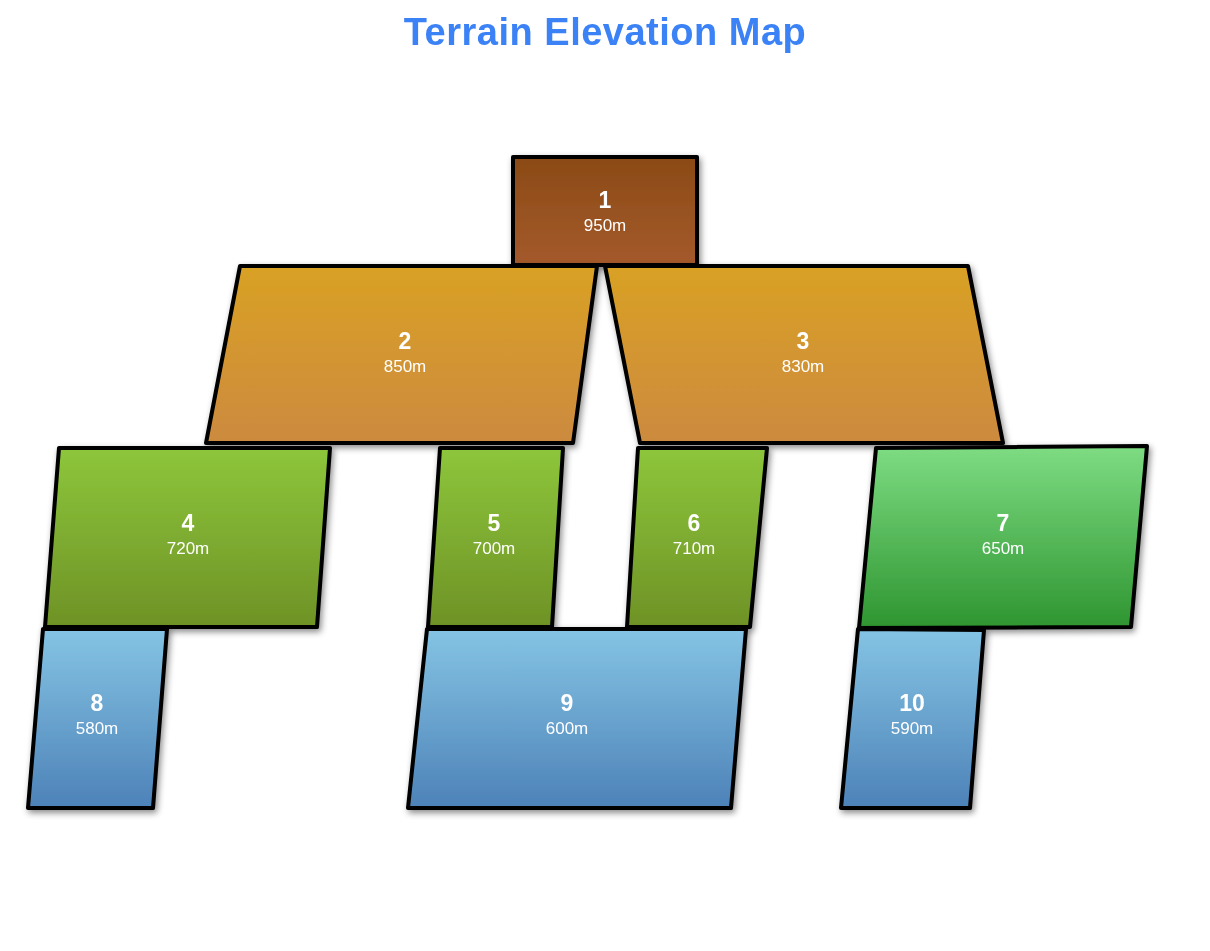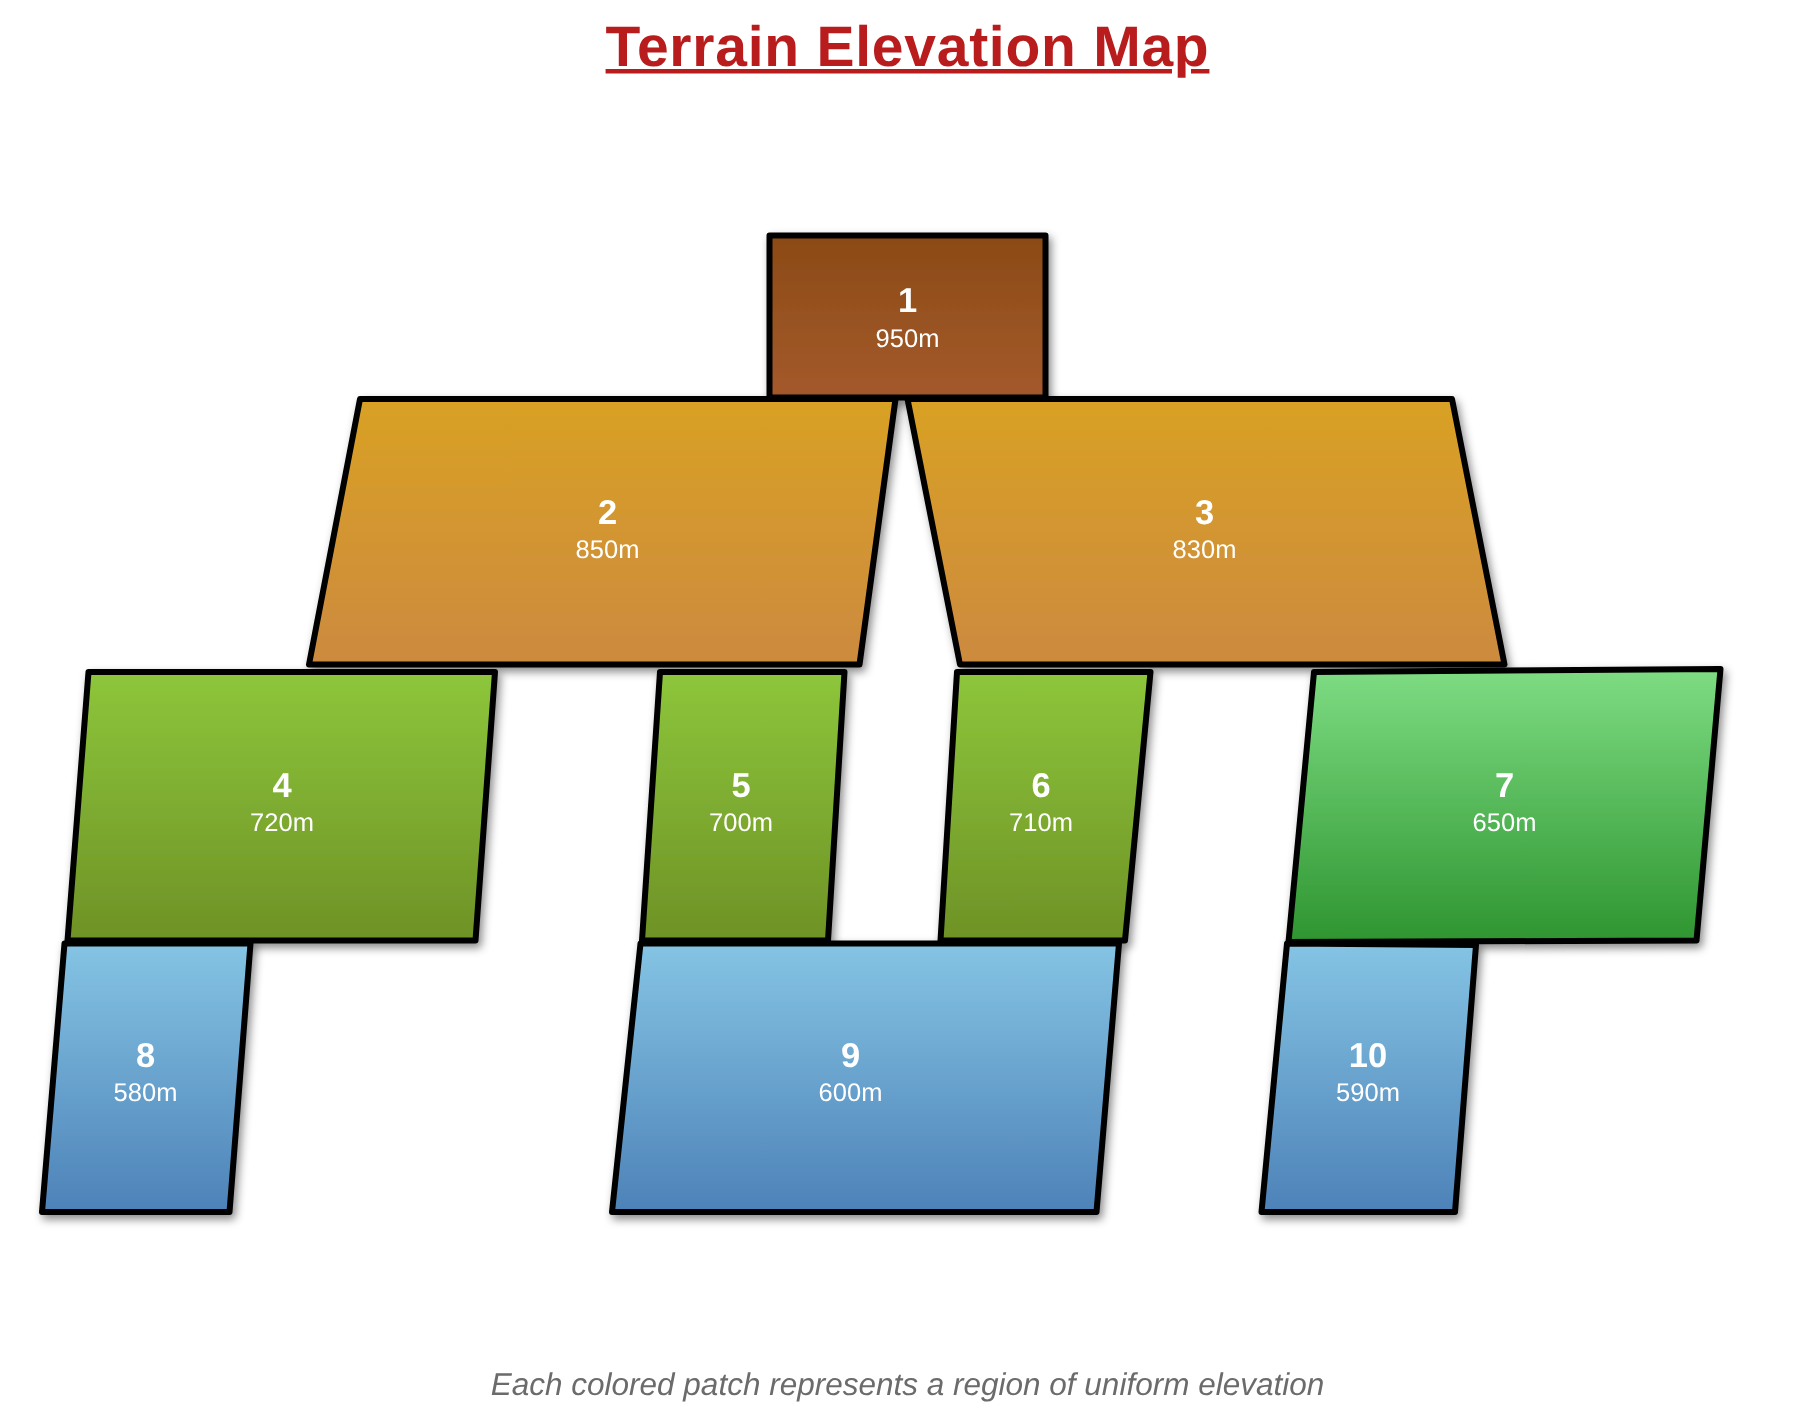--- a/index.html
+++ b/index.html
@@ -18,24 +18,23 @@
   }
   .page-title {
     position: absolute;
     top: 8px;
     left: 0;
     width: 100%;
     text-align: center;
     font-size: 38px;
     line-height: 48px;
     font-weight: bold;
-    color: #b91c1c;
+    color: #3b82f6;
     letter-spacing: 0.5px;
     margin: 0;
-    text-decoration: underline;
   }
   .figure-caption {
     position: absolute;
     top: 912px;
     left: 0;
     width: 100%;
     text-align: center;
     font-style: italic;
     font-size: 21px;
     color: #6b6b6b;
@@ -155,14 +154,13 @@
           <polygon points="427,629 746,629 731,808 408,808" fill="url(#grad8)" stroke="#000000" stroke-width="4" stroke-linejoin="round" filter="url(#ds)"></polygon>
           <text class="num" x="567" y="711">9</text>
           <text class="elev" x="567" y="734">600m</text>
         </g>
         <g>
           <polygon points="858,629 984,630 970,808 841,808" fill="url(#grad9)" stroke="#000000" stroke-width="4" stroke-linejoin="round" filter="url(#ds)"></polygon>
           <text class="num" x="912" y="711">10</text>
           <text class="elev" x="912" y="734">590m</text>
         </g>
       </svg></div>
-  <div class="figure-caption">Each colored patch represents a region of uniform elevation</div>
 </div>
 
 </body></html>

